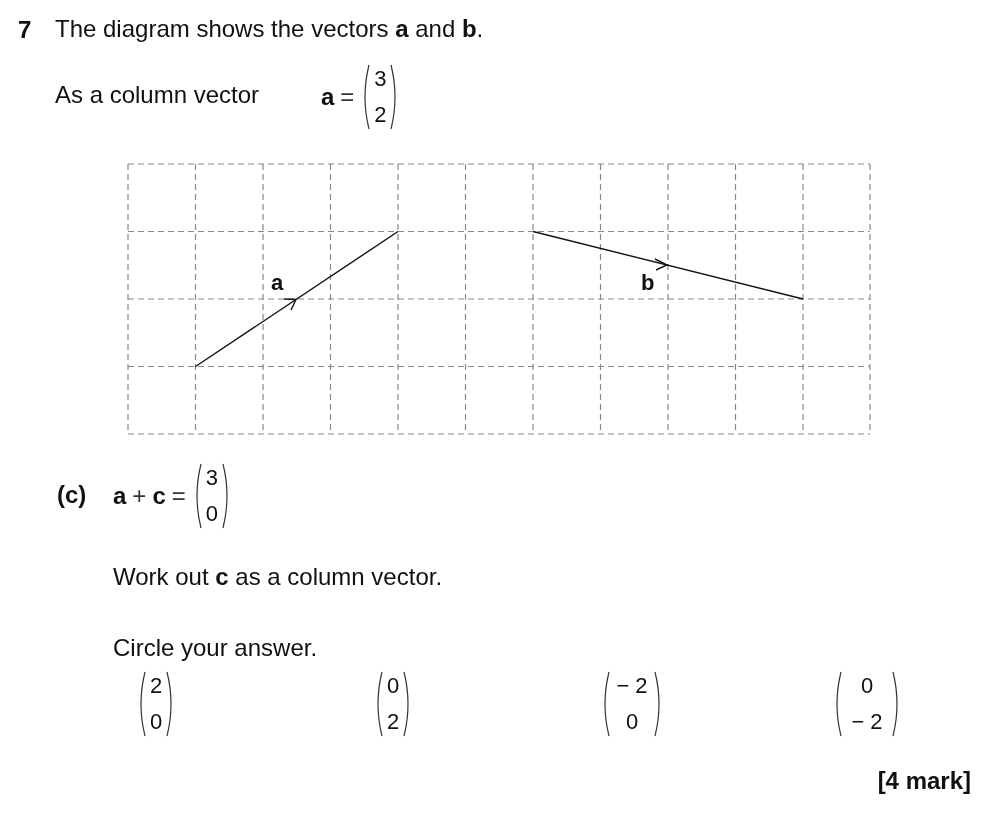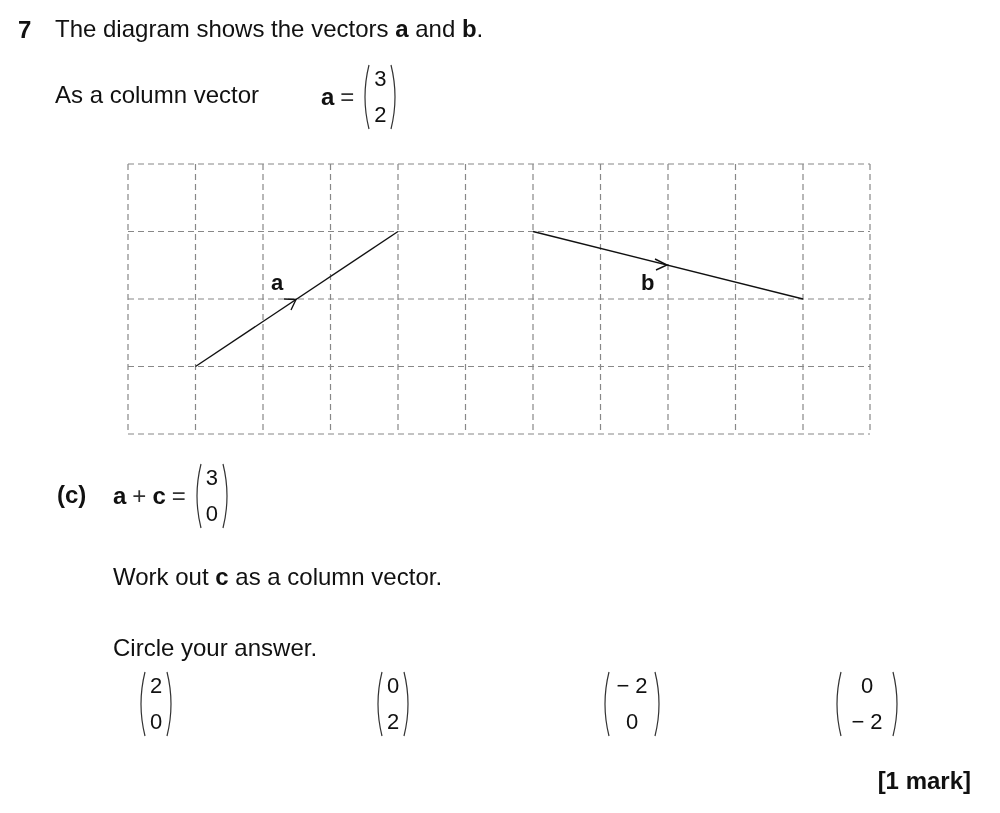--- a/index.html
+++ b/index.html
@@ -177,13 +177,13 @@
       <span>0</span>
       <span>− 2</span>
     </div>
   <span class="paren">
       <svg width="10" height="66">
         <path d="M1 1 Q9 33 1 65" stroke="#333" fill="none" stroke-width="1.2"></path>
       </svg>
     </span>
 </div>
 
-<div class="abs mark">[1 mark]</div>
+<div class="abs mark">[4 mark]</div>
 
 </body></html>

